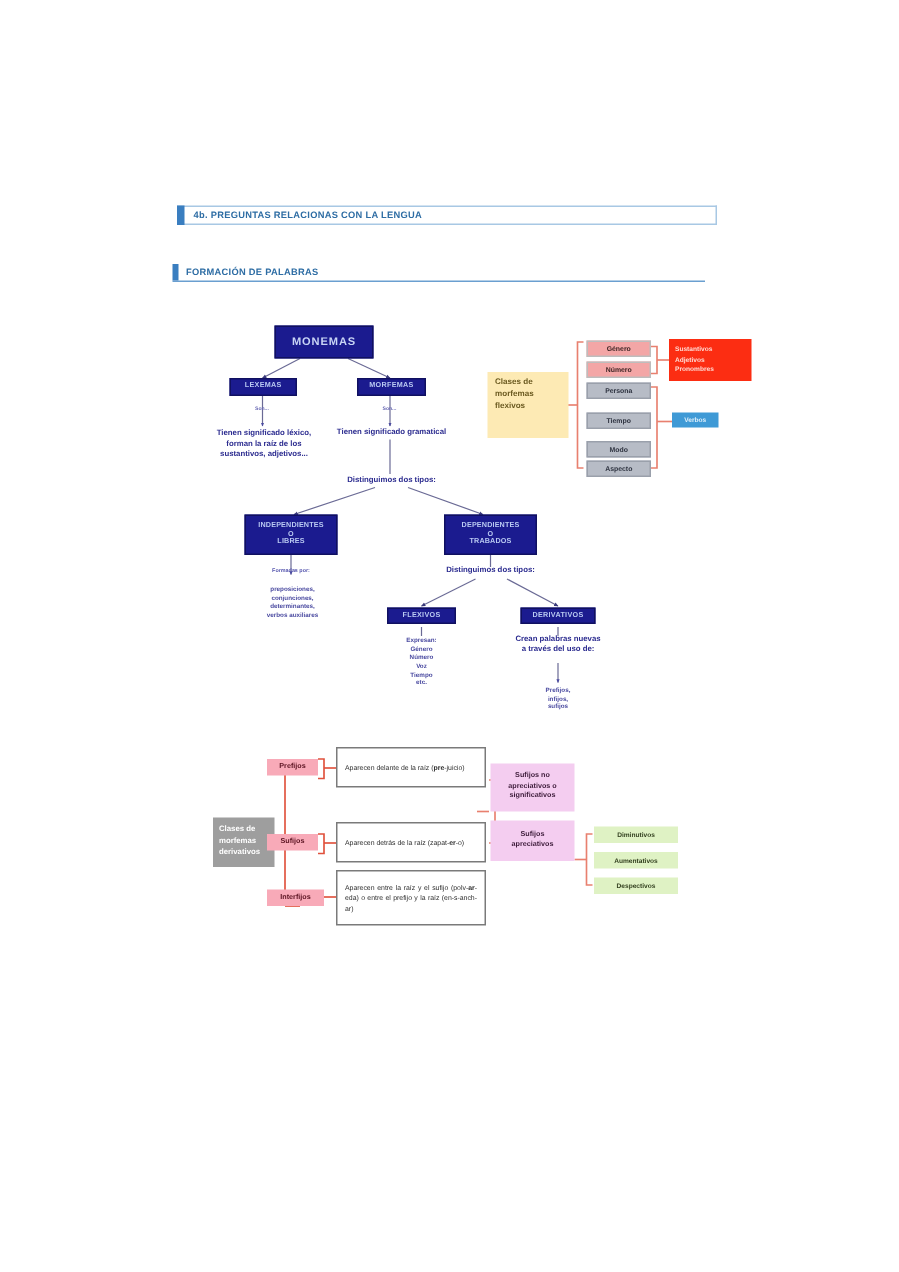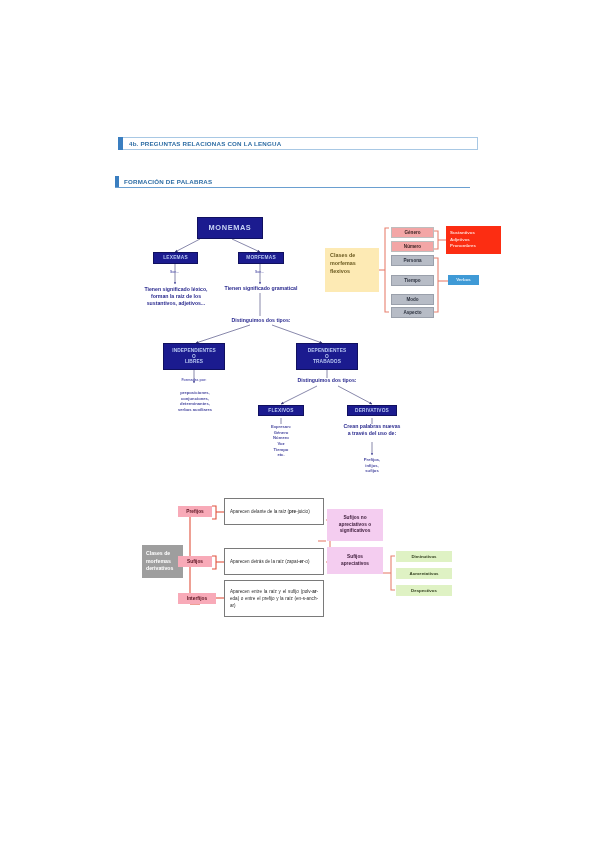--- a/index.html
+++ b/index.html
@@ -25,21 +25,21 @@
   .canvas svg{position:absolute;left:0;top:0;overflow:visible;}
 
   .node{position:absolute;box-sizing:border-box;display:flex;
         align-items:center;justify-content:center;text-align:center;
         line-height:1.15;}
 
   
   .navy{background:#1b1b8f;border:1px solid #101060;color:#b9c9f2;
         font-weight:700;}
   .navy.sm{font-size:4.8px;letter-spacing:.2px;}
-  .navy.lg{font-size:7.4px;letter-spacing:.6px;color:#c8d4f5;margin-left:14px;}
+  .navy.lg{font-size:7.4px;letter-spacing:.6px;color:#c8d4f5;}
   .navy.ml{font-size:4.8px;letter-spacing:.1px;flex-direction:column;}
 
   
   .ptxt{position:absolute;text-align:center;color:#2b2b8f;font-weight:700;}
   .ptxt.b{font-size:5.2px;line-height:1.35;}
   .ptxt.s{font-size:4.2px;line-height:1.35;color:#4a4aa0;font-weight:700;}
   .ptxt.t{font-size:3.6px;color:#5a5ab0;font-weight:700;}
 
   
   .cream{background:#fdeab4;color:#6b5a20;font-size:5.4px;font-weight:700;

